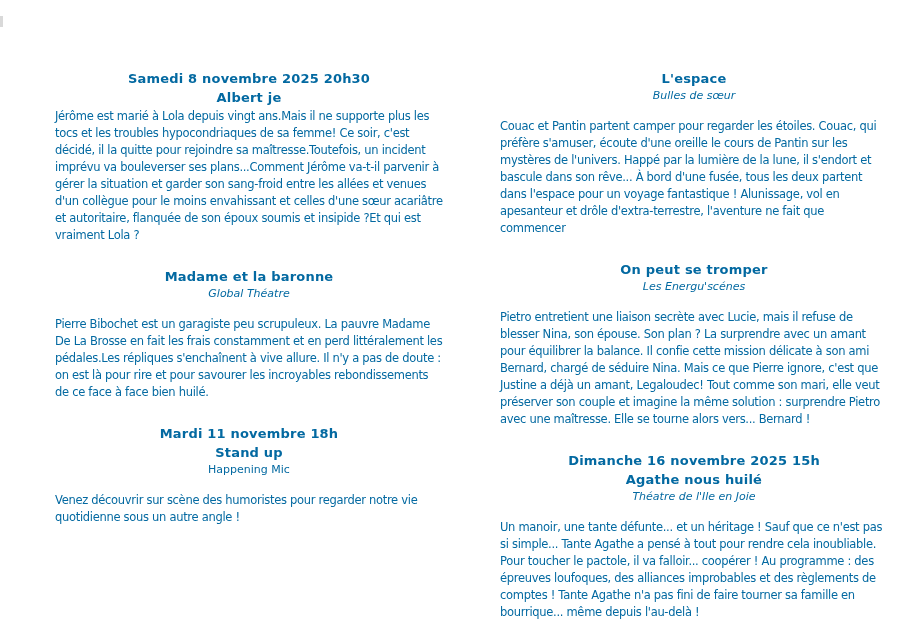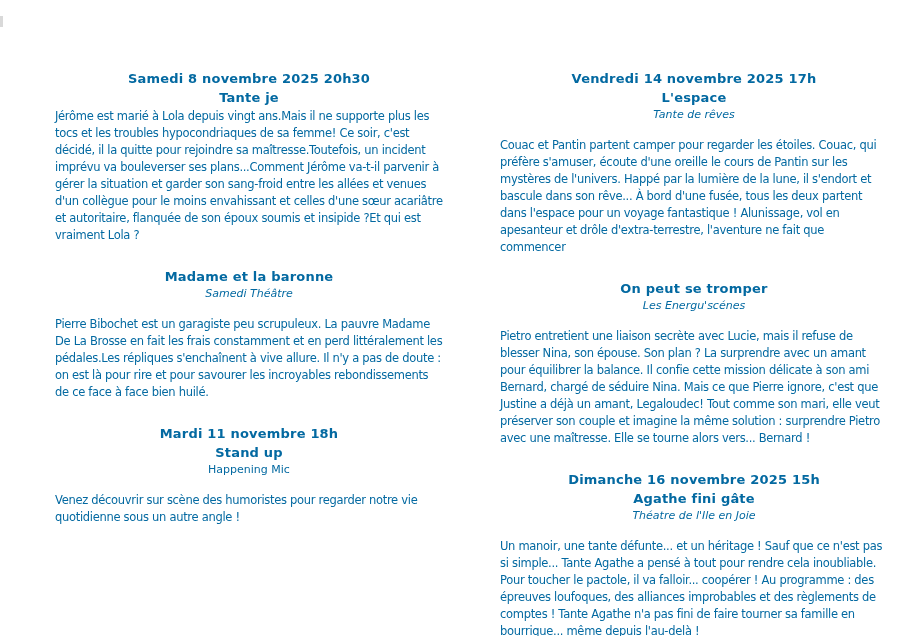--- a/index.html
+++ b/index.html
@@ -79,56 +79,55 @@
 
 <div class="page">
 
   <div class="scan-mark-corner"></div>
   <div class="scan-speck"></div>
 
   <div class="col col-left">
 
     <section class="event">
       <h2 class="event-date">Samedi 8 novembre 2025 20h30</h2>
-      <h3 class="event-title">Tante je</h3>
+      <h3 class="event-title">Albert je</h3>
       <p class="event-desc">Jérôme est marié à Lola depuis vingt ans.Mais il ne supporte plus les tocs et  les troubles hypocondriaques de sa femme! Ce soir, c'est décidé, il la quitte pour rejoindre sa maîtresse.Toutefois, un incident imprévu va bouleverser ses plans...Comment Jérôme va-t-il parvenir à gérer la situation et garder son sang-froid entre les allées et venues d'un collègue pour le moins envahissant et celles d'une sœur acariâtre et autoritaire, flanquée de son époux soumis et insipide ?Et qui est vraiment Lola ?</p>
     </section>
 
     <section class="event">
       <h3 class="event-title">Madame et la baronne</h3>
-      <div class="event-venue">Samedi Théâtre</div>
+      <div class="event-venue">Global Théatre</div>
       <p class="event-desc">Pierre Bibochet est un garagiste peu scrupuleux. La pauvre Madame De La Brosse en fait les frais constamment et en perd littéralement les pédales.Les répliques s'enchaînent à vive allure. Il n'y a pas de doute : on est là pour rire et pour savourer les incroyables rebondissements de ce face à face bien huilé.</p>
     </section>
 
     <section class="event">
       <h2 class="event-date">Mardi 11 novembre 18h</h2>
       <h3 class="event-title">Stand up</h3>
       <div class="event-venue venue--plain">Happening Mic</div>
       <p class="event-desc">Venez découvrir sur scène des humoristes pour regarder notre vie quotidienne sous un autre angle !</p>
     </section>
 
   </div>
 
   <div class="col col-right">
 
     <section class="event">
-      <h2 class="event-date">Vendredi 14 novembre 2025 17h</h2>
       <h3 class="event-title">L'espace</h3>
-      <div class="event-venue">Tante de rêves</div>
+      <div class="event-venue">Bulles de sœur</div>
       <p class="event-desc">Couac et Pantin partent camper pour regarder les étoiles. Couac, qui préfère s'amuser, écoute d'une oreille le cours de Pantin sur les mystères de l'univers. Happé par la lumière de la lune, il s'endort et bascule dans son rêve... À bord d'une fusée, tous les deux partent dans l'espace pour un voyage fantastique ! Alunissage, vol en apesanteur et drôle d'extra-terrestre, l'aventure ne fait que commencer</p>
     </section>
 
     <section class="event">
       <h3 class="event-title">On peut se tromper</h3>
       <div class="event-venue">Les Energu'scénes</div>
       <p class="event-desc">Pietro entretient une liaison secrète avec Lucie, mais il refuse de blesser Nina, son épouse. Son plan ? La surprendre avec un amant pour équilibrer la balance. Il confie cette mission délicate à son ami Bernard, chargé de séduire Nina. Mais ce que Pierre ignore, c'est que Justine a déjà un amant, Legaloudec! Tout comme son mari, elle veut préserver son couple et imagine la même solution : surprendre Pietro avec une maîtresse. Elle se tourne alors vers... Bernard !</p>
     </section>
 
     <section class="event">
       <h2 class="event-date">Dimanche 16 novembre 2025 15h</h2>
-      <h3 class="event-title">Agathe fini gâte</h3>
+      <h3 class="event-title">Agathe nous huilé</h3>
       <div class="event-venue">Théatre de l'Ile en Joie</div>
       <p class="event-desc">Un manoir, une tante défunte... et un héritage ! Sauf que ce n'est pas si simple... Tante Agathe a pensé à tout pour rendre cela inoubliable. Pour toucher le pactole, il va falloir... coopérer ! Au programme : des épreuves loufoques, des alliances improbables et des règlements de comptes ! Tante Agathe n'a pas fini de faire tourner sa famille en bourrique... même depuis l'au-delà !</p>
     </section>
 
   </div>
 
 </div>
 
 </body></html>

